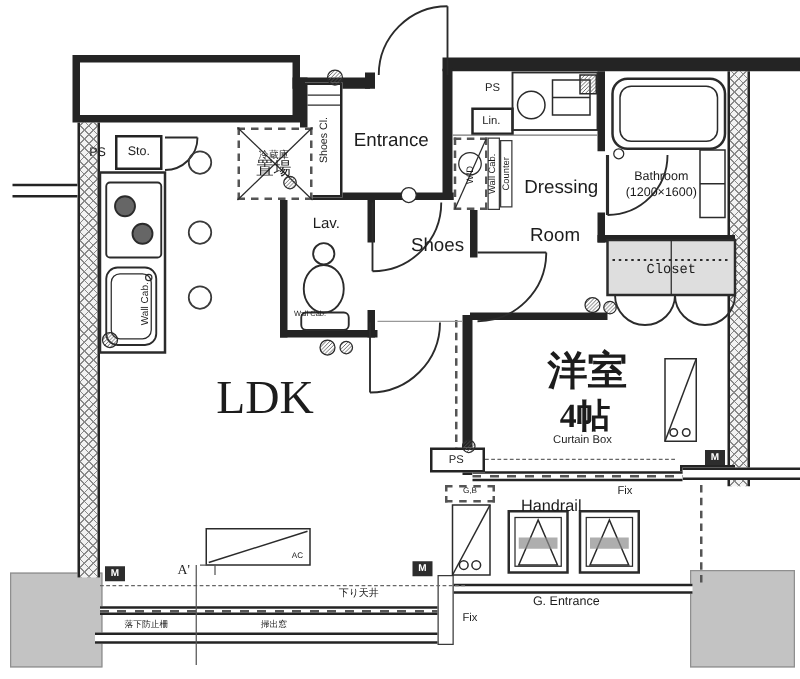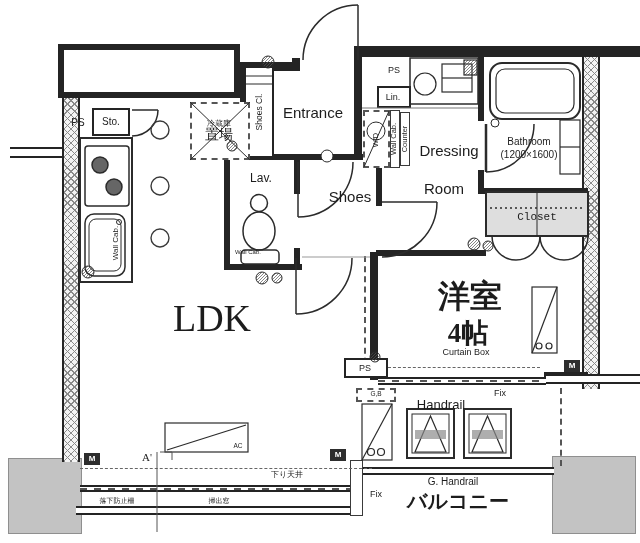--- a/index.html
+++ b/index.html
@@ -247,21 +247,20 @@
 
   <div class="lbl" style="left:313px;top:112px;font-size:15px;">Entrance</div>
   <div class="lbl" style="left:350px;top:196px;font-size:15px;">Shoes</div>
   <div class="lbl" style="left:261px;top:178px;font-size:12px;">Lav.</div>
   <div class="lbl" style="left:449px;top:150px;font-size:15px;">Dressing</div>
   <div class="lbl" style="left:444px;top:188px;font-size:15px;">Room</div>
   <div class="lbl" style="left:529px;top:142px;font-size:10px;">Bathroom</div>
   <div class="lbl" style="left:529px;top:155px;font-size:10px;">(1200×1600)</div>
   <div class="lbl" style="left:537px;top:217px;font-size:11px;font-family:Liberation Mono, monospace;">Closet</div>
   <div class="lbl" style="left:441px;top:404px;font-size:13px;">Handrail</div>
-  <div class="lbl" style="left:458px;top:501px;font-size:20px;font-weight:bold;">バルコニー</div>
 
   <div class="lbl" style="left:78px;top:123px;font-size:10px;">PS</div>
   <div class="lbl" style="left:111px;top:122px;font-size:10px;">Sto.</div>
   <div class="lbl" style="left:394px;top:70px;font-size:9px;">PS</div>
   <div class="lbl" style="left:365px;top:368px;font-size:9px;">PS</div>
   <div class="lbl" style="left:393px;top:97px;font-size:9px;">Lin.</div>
   <div class="lbl" style="left:219px;top:124px;font-size:8px;">冷蔵庫</div>
   <div class="lbl" style="left:219px;top:134px;font-size:14px;">置場</div>
   <div class="lbl" style="left:248px;top:252px;font-size:6px;">Wall Cab.</div>
   <div class="lbl" style="left:376px;top:394px;font-size:6.5px;">G,B</div>
@@ -269,19 +268,19 @@
 
   <div class="vlbl" style="left:259px;top:112px;font-size:8.5px;">Shoes Cl.</div>
   <div class="vlbl" style="left:116px;top:243px;font-size:8px;">Wall Cab.</div>
   <div class="vlbl" style="left:376px;top:140px;font-size:7.5px;">W/D</div>
   <div class="vlbl" style="left:394px;top:139px;font-size:7.5px;">Wall Cab.</div>
   <div class="vlbl" style="left:405px;top:139px;font-size:7.5px;">Counter</div>
 
   <div class="lbl" style="left:466px;top:352px;font-size:9px;">Curtain Box</div>
   <div class="lbl" style="left:500px;top:393px;font-size:9px;">Fix</div>
   <div class="lbl" style="left:376px;top:494px;font-size:9px;">Fix</div>
-  <div class="lbl" style="left:453px;top:482px;font-size:10px;">G. Handrail</div>
+  <div class="lbl" style="left:453px;top:482px;font-size:10px;">G. Entrance</div>
   <div class="lbl" style="left:287px;top:475px;font-size:8px;">下り天井</div>
   <div class="lbl" style="left:117px;top:500px;font-size:7px;">落下防止柵</div>
   <div class="lbl" style="left:219px;top:500px;font-size:7px;">掃出窓</div>
   <div class="lbl serif" style="left:147px;top:457px;font-size:11px;">A'</div>
 
 </div>
 
 </body></html>

